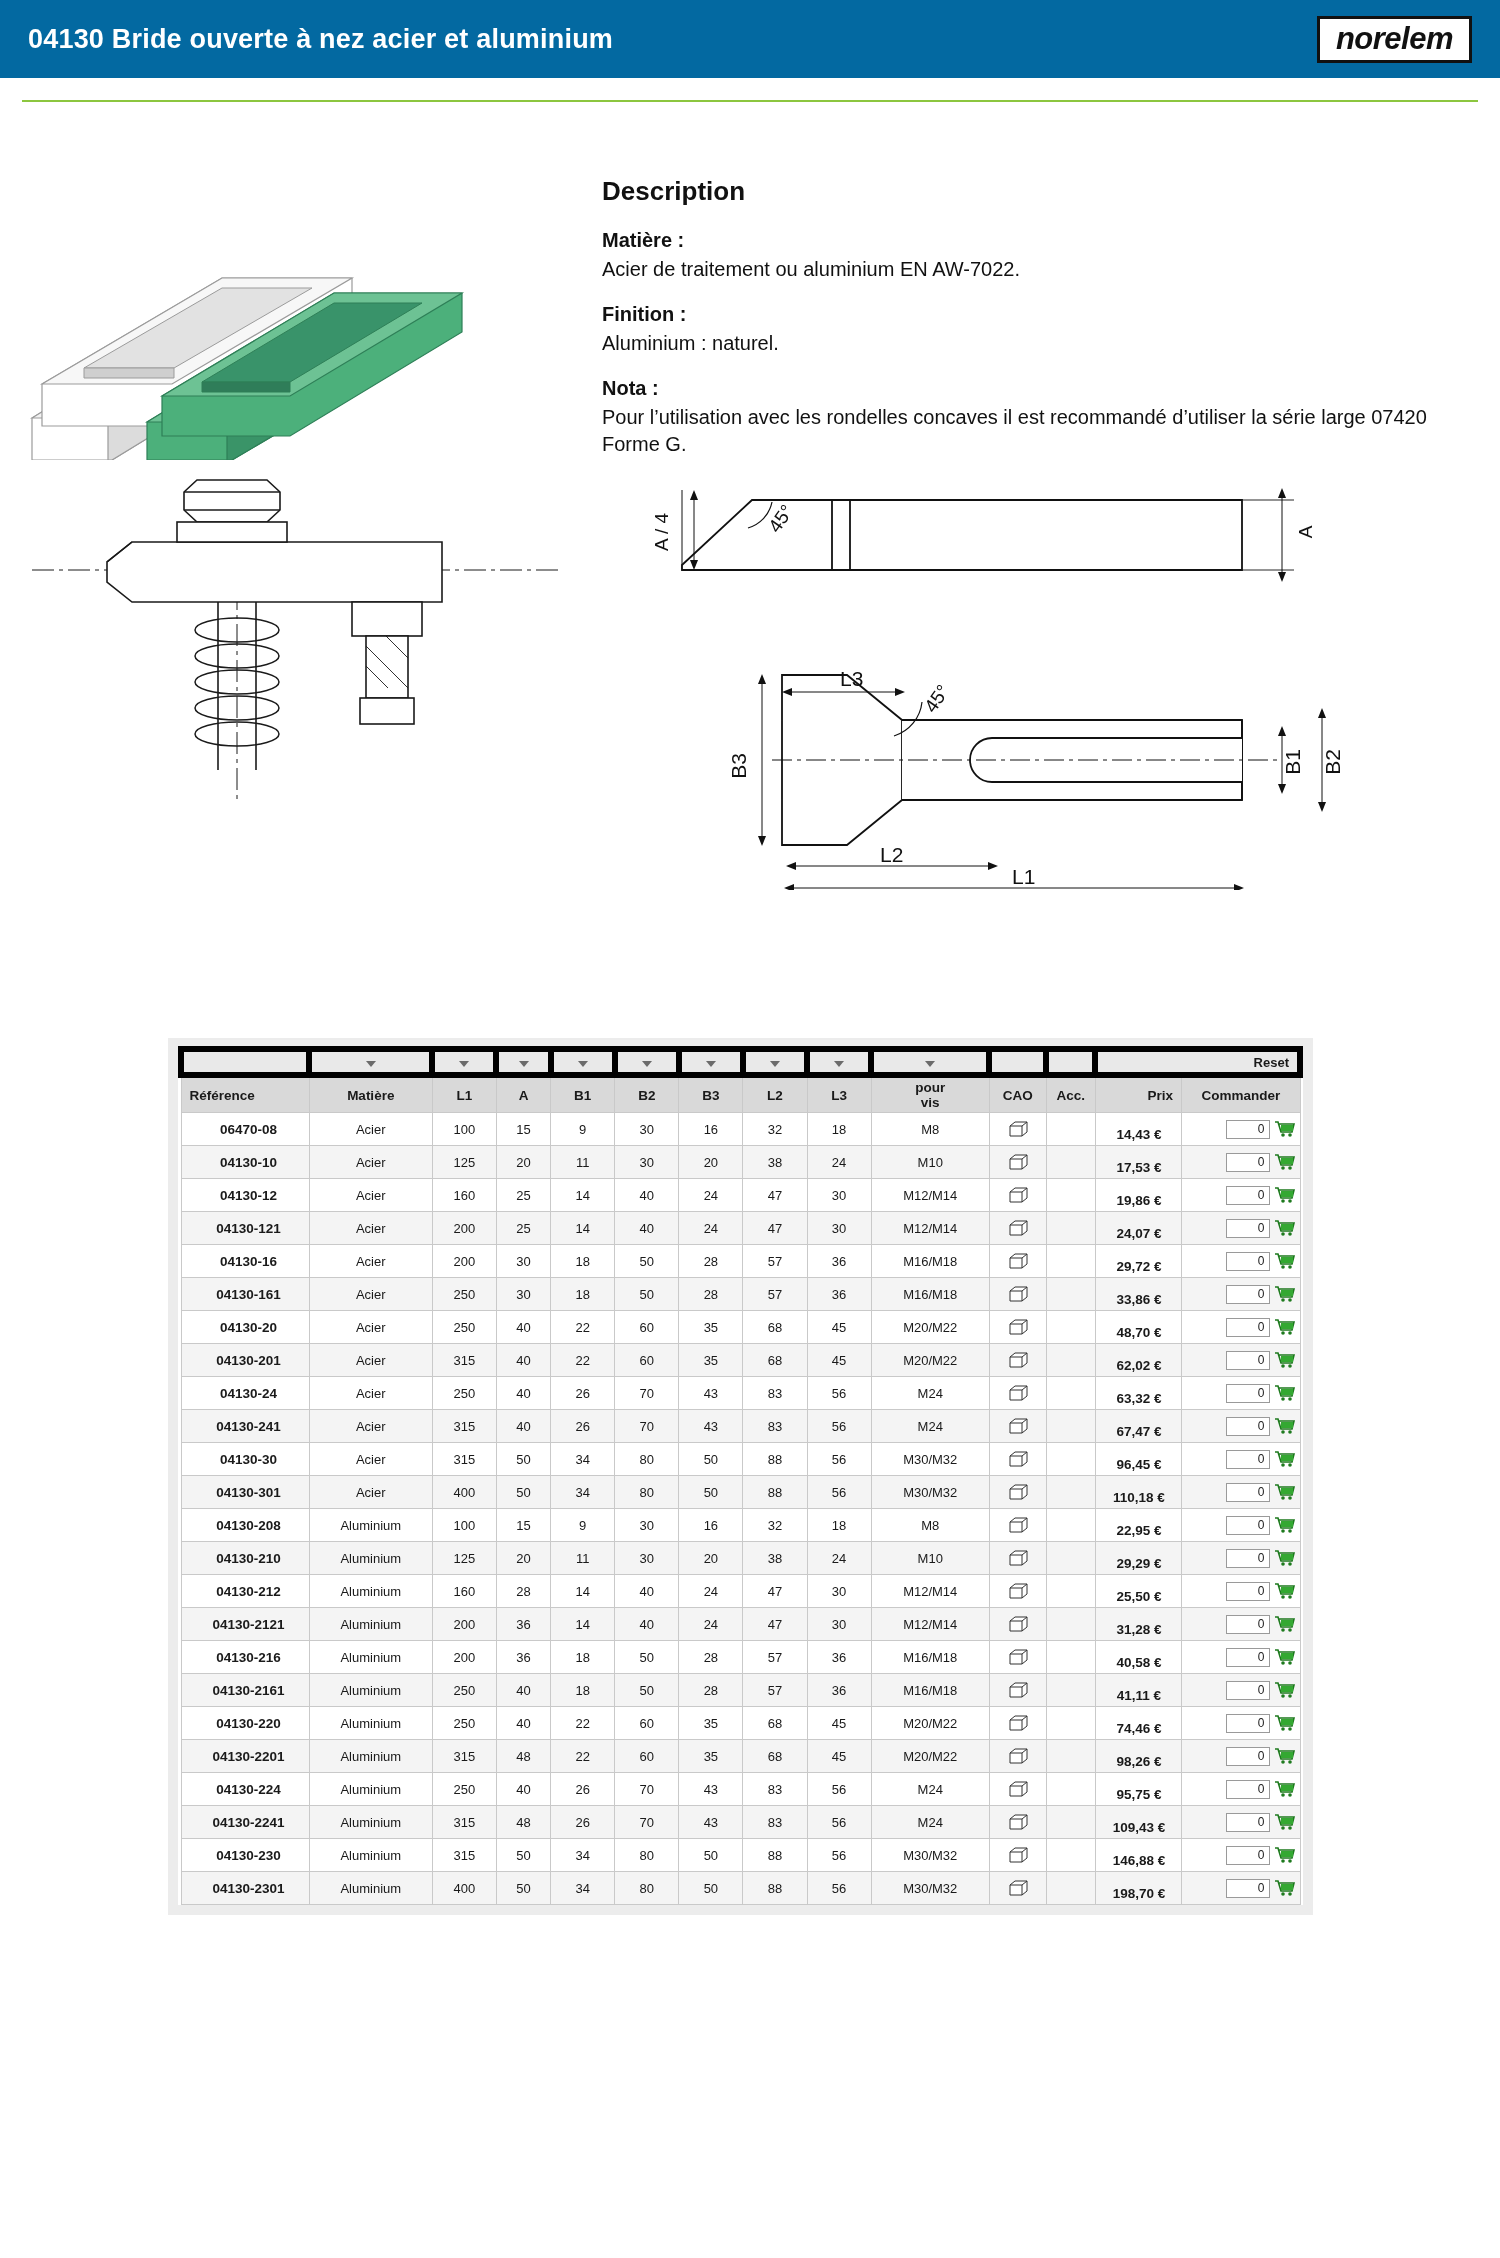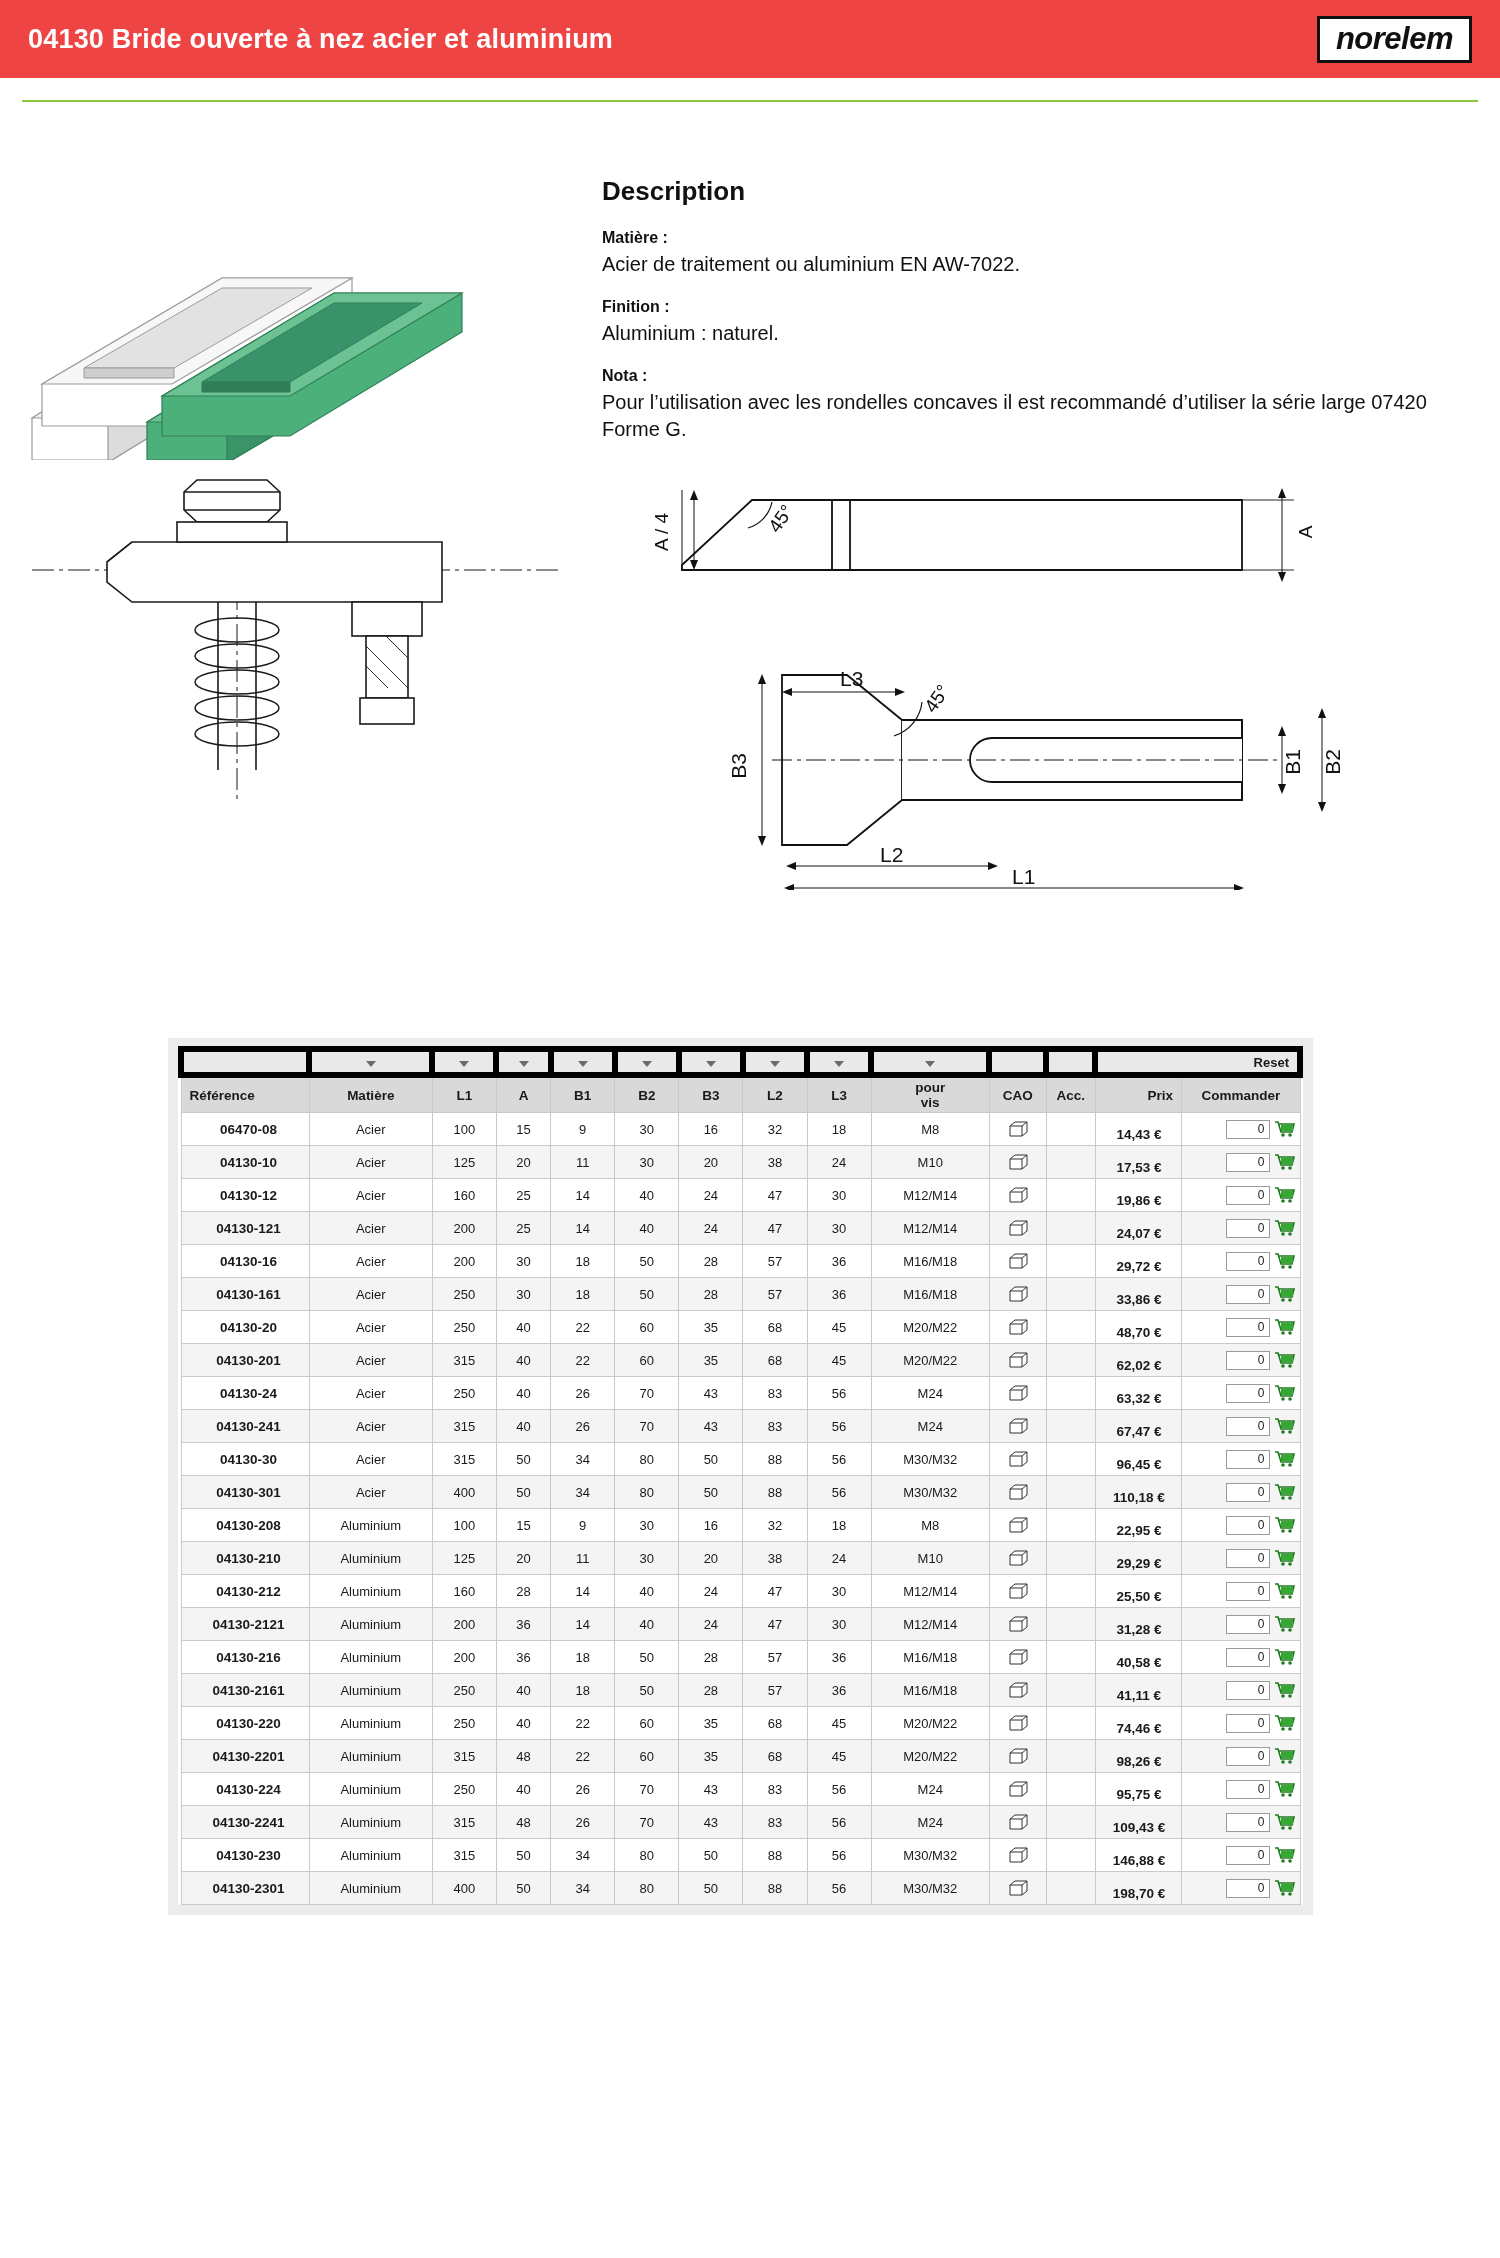--- a/index.html
+++ b/index.html
@@ -12,21 +12,21 @@
     width: 1500px;
     min-height: 2258px;
     position: relative;
     background: #fff;
     overflow: hidden;
   }
 
   
   .header {
     height: 78px;
-    background: #ef4444;
+    background: #0369a1;
     display: flex;
     align-items: center;
     justify-content: space-between;
     padding: 0 28px;
   }
   .header-title {
     color: #ffffff;
     font-size: 27px;
     font-weight: bold;
     letter-spacing: 0.2px;
@@ -84,21 +84,21 @@
     padding-left: 20px;
     padding-top: 16px;
   }
   .desc-title {
     font-size: 26px;
     font-weight: bold;
     color: #111;
     margin-bottom: 22px;
   }
   .desc-h {
-    font-size: 16px;
+    font-size: 20px;
     font-weight: bold;
     color: #111;
     margin-top: 20px;
     margin-bottom: 4px;
   }
   .desc-p {
     font-size: 20px;
     color: #111;
     line-height: 1.35;
     margin: 0;

